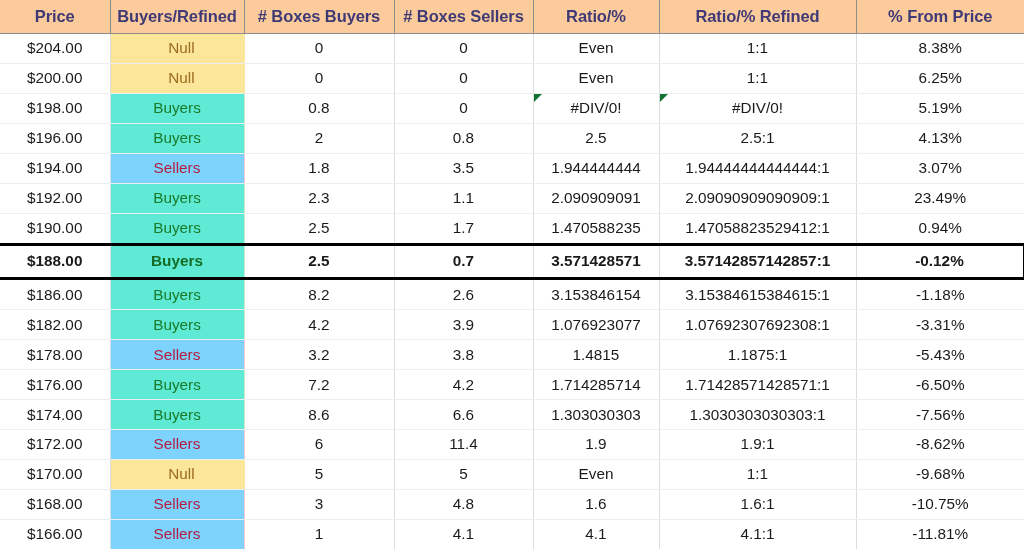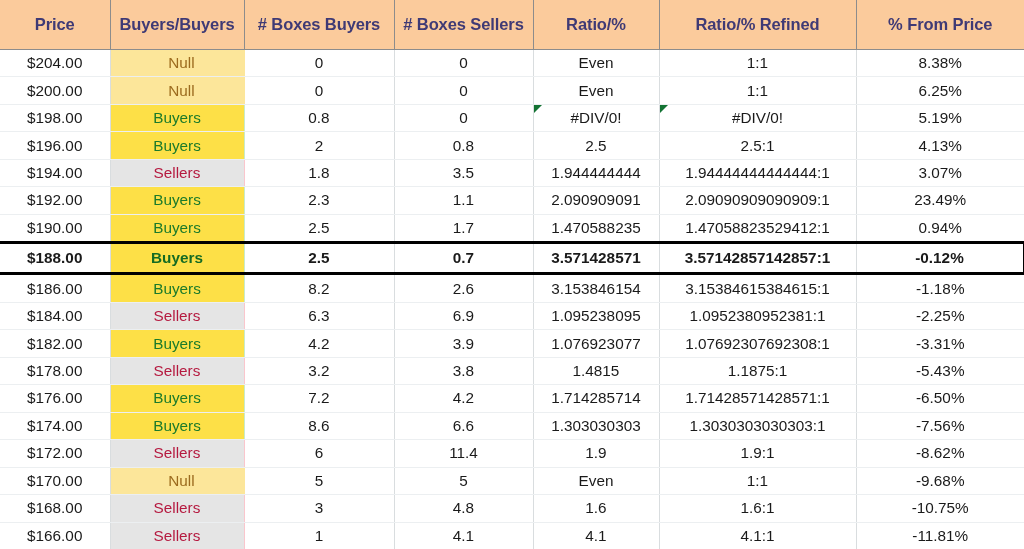--- a/index.html
+++ b/index.html
@@ -34,21 +34,21 @@
   table.sheet col.c-ratio        { width: 126px; }
   table.sheet col.c-ratioref     { width: 197px; }
   table.sheet col.c-pct          { width: 168px; }
 
   thead th {
     background: #FBCB9C;
     color: #3F3A75;
     font-weight: bold;
     font-size: 16.5px;
     text-align: center;
-    height: 49px;
+    height: 33px;
     padding: 0 2px;
     border-right: 1px solid #8c8c8c;
     border-bottom: 1px solid #8c8c8c;
     white-space: nowrap;
     letter-spacing: -0.1px;
   }
   thead th:last-child { border-right: none; }
 
   tbody td {
     height: 25.4px;
@@ -61,22 +61,22 @@
     white-space: nowrap;
     position: relative;
     background: #ffffff;
     overflow: hidden;
   }
   tbody td:last-child { border-right: none; }
   tbody tr:last-child td { border-bottom: none; }
 
   
   td.cat-null   { background: #FCE69A; color: #9C6B1E; border-right-color: #FCE69A; padding-left: 12px; }
-  td.cat-buyers { background: #fde047; color: #1B7A2A; border-right-color: #C7EBCA; }
-  td.cat-sellers{ background: #e5e5e5; color: #B5193F; border-right-color: #FAC6CD; }
+  td.cat-buyers { background: #5eead4; color: #1B7A2A; border-right-color: #C7EBCA; }
+  td.cat-sellers{ background: #7dd3fc; color: #B5193F; border-right-color: #FAC6CD; }
 
   
   td.flagged::before {
     content: "";
     position: absolute;
     top: 0;
     left: 0;
     width: 0;
     height: 0;
     border-top: 8px solid #137333;
@@ -103,21 +103,21 @@
         <col class="c-bs">
         <col class="c-bb">
         <col class="c-bsell">
       <col class="c-ratio">
         <col class="c-ratioref">
         <col class="c-pct">
     </colgroup>
     <thead>
       <tr id="header-row">
           <th>Price</th>
-          <th>Buyers/Buyers</th>
+          <th>Buyers/Refined</th>
           <th># Boxes Buyers</th>
           <th># Boxes Sellers</th>
           <th>Ratio/%</th>
           <th>Ratio/% Refined</th>
           <th>% From Price</th>
         </tr>
     </thead>
     <tbody id="table-body">
         <tr>
           <td>$204.00</td>
@@ -192,29 +192,20 @@
           <td>-0.12%</td>
         </tr>
         <tr>
           <td>$186.00</td>
           <td class="cat-buyers">Buyers</td>
           <td>8.2</td>
           <td>2.6</td>
           <td>3.153846154</td>
           <td>3.15384615384615:1</td>
           <td>-1.18%</td>
-        </tr>
-        <tr>
-          <td>$184.00</td>
-          <td class="cat-sellers">Sellers</td>
-          <td>6.3</td>
-          <td>6.9</td>
-          <td>1.095238095</td>
-          <td>1.0952380952381:1</td>
-          <td>-2.25%</td>
         </tr>
         <tr>
           <td>$182.00</td>
           <td class="cat-buyers">Buyers</td>
           <td>4.2</td>
           <td>3.9</td>
           <td>1.076923077</td>
           <td>1.07692307692308:1</td>
           <td>-3.31%</td>
         </tr>

